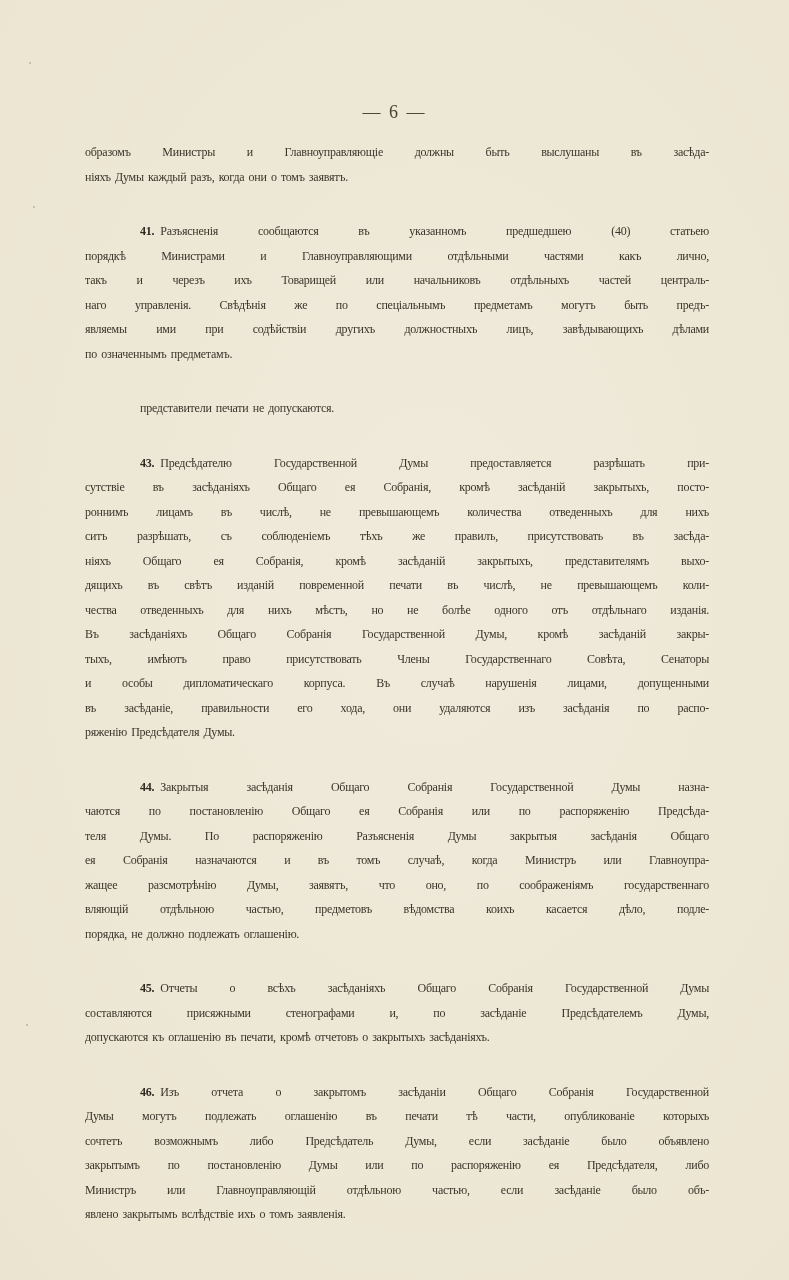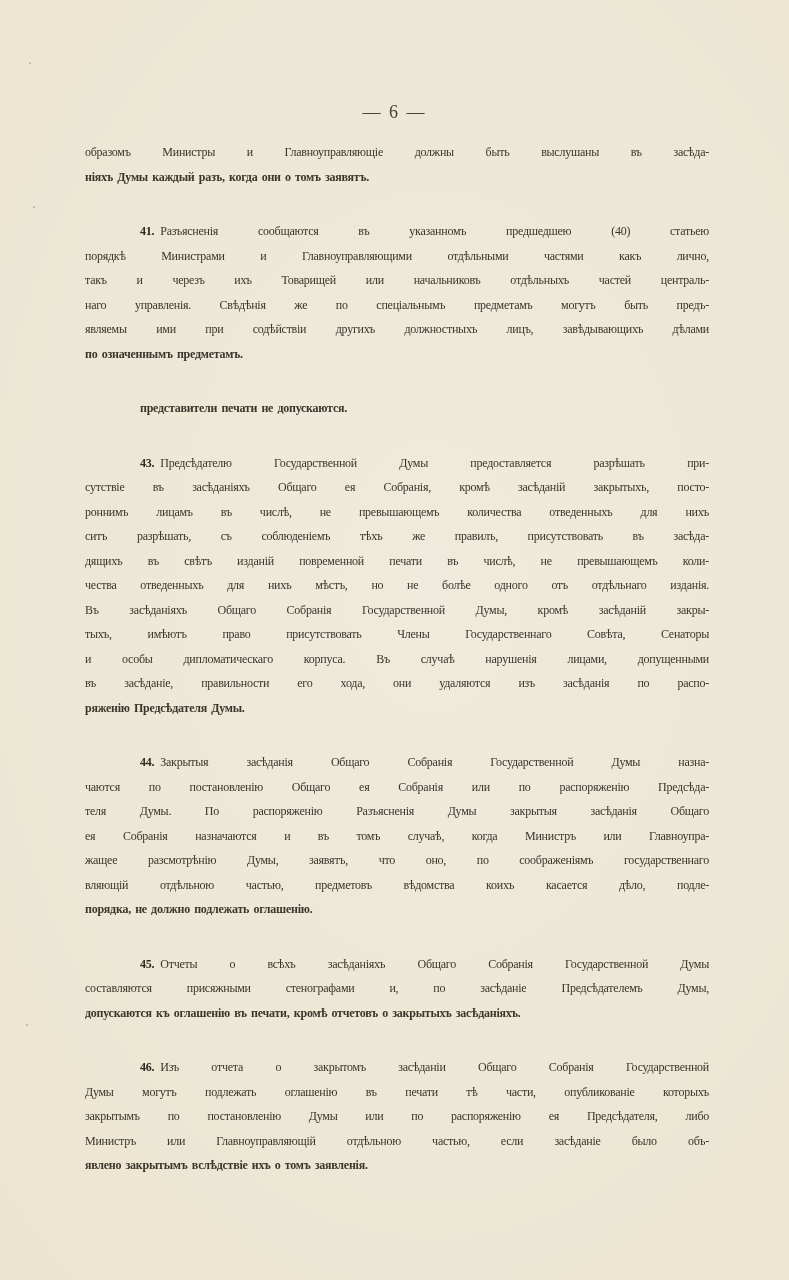--- a/index.html
+++ b/index.html
@@ -40,21 +40,20 @@
   .para:first-child { margin-top: 0; }
   .line {
     display: block;
     white-space: nowrap;
     text-align: justify;
     text-align-last: justify;
     height: 24.5px;
   }
   .line.last {
     text-align-last: left;
-    font-weight: bold;
   }
   .para.indent .line:first-child { padding-left: 55px; margin-top: 30px; }
   .article-number {
     font-weight: 700;
     color: #2f2a21;
     padding-right: 6px;
   }
   
   .speck {
     position: absolute;
@@ -81,20 +80,21 @@
         <span class="line last">по означеннымъ предметамъ.</span>
       </div>
       <div class="para indent">
         <span class="line last">представители печати не допускаются.</span>
       </div>
       <div class="para indent">
         <span class="line"><b class="article-number">43.</b>Предсѣдателю Государственной Думы предоставляется разрѣшать при-</span>
         <span class="line">сутствіе въ засѣданіяхъ Общаго ея Собранія, кромѣ засѣданій закрытыхъ, посто-</span>
         <span class="line">роннимъ лицамъ въ числѣ, не превышающемъ количества отведенныхъ для нихъ</span>
         <span class="line">ситъ разрѣшать, съ соблюденіемъ тѣхъ же правилъ, присутствовать въ засѣда-</span>
+        <span class="line">ніяхъ Общаго ея Собранія, кромѣ засѣданій закрытыхъ, представителямъ выхо-</span>
         <span class="line">дящихъ въ свѣтъ изданій повременной печати въ числѣ, не превышающемъ коли-</span>
         <span class="line">чества отведенныхъ для нихъ мѣстъ, но не болѣе одного отъ отдѣльнаго изданія.</span>
         <span class="line">Въ засѣданіяхъ Общаго Собранія Государственной Думы, кромѣ засѣданій закры-</span>
         <span class="line">тыхъ, имѣютъ право присутствовать Члены Государственнаго Совѣта, Сенаторы</span>
         <span class="line">и особы дипломатическаго корпуса. Въ случаѣ нарушенія лицами, допущенными</span>
         <span class="line">въ засѣданіе, правильности его хода, они удаляются изъ засѣданія по распо-</span>
         <span class="line last">ряженію Предсѣдателя Думы.</span>
       </div>
       <div class="para indent">
         <span class="line"><b class="article-number">44.</b>Закрытыя засѣданія Общаго Собранія Государственной Думы назна-</span>
@@ -106,20 +106,21 @@
         <span class="line last">порядка, не должно подлежать оглашенію.</span>
       </div>
       <div class="para indent">
         <span class="line"><b class="article-number">45.</b>Отчеты о всѣхъ засѣданіяхъ Общаго Собранія Государственной Думы</span>
         <span class="line">составляются присяжными стенографами и, по засѣданіе Предсѣдателемъ Думы,</span>
         <span class="line last">допускаются къ оглашенію въ печати, кромѣ отчетовъ о закрытыхъ засѣданіяхъ.</span>
       </div>
       <div class="para indent">
         <span class="line"><b class="article-number">46.</b>Изъ отчета о закрытомъ засѣданіи Общаго Собранія Государственной</span>
         <span class="line">Думы могутъ подлежать оглашенію въ печати тѣ части, опубликованіе которыхъ</span>
+        <span class="line">сочтетъ возможнымъ либо Предсѣдатель Думы, если засѣданіе было объявлено</span>
         <span class="line">закрытымъ по постановленію Думы или по распоряженію ея Предсѣдателя, либо</span>
         <span class="line">Министръ или Главноуправляющій отдѣльною частью, если засѣданіе было объ-</span>
         <span class="line last">явлено закрытымъ вслѣдствіе ихъ о томъ заявленія.</span>
       </div>
     </div>
   <span class="speck" style="left:29px; top:62px; width:2px; height:2px;"></span>
   <span class="speck" style="left:33px; top:206px; width:2px; height:2px;"></span>
   <span class="speck" style="left:26px; top:1024px; width:2px; height:2px;"></span>
 </div>
 

